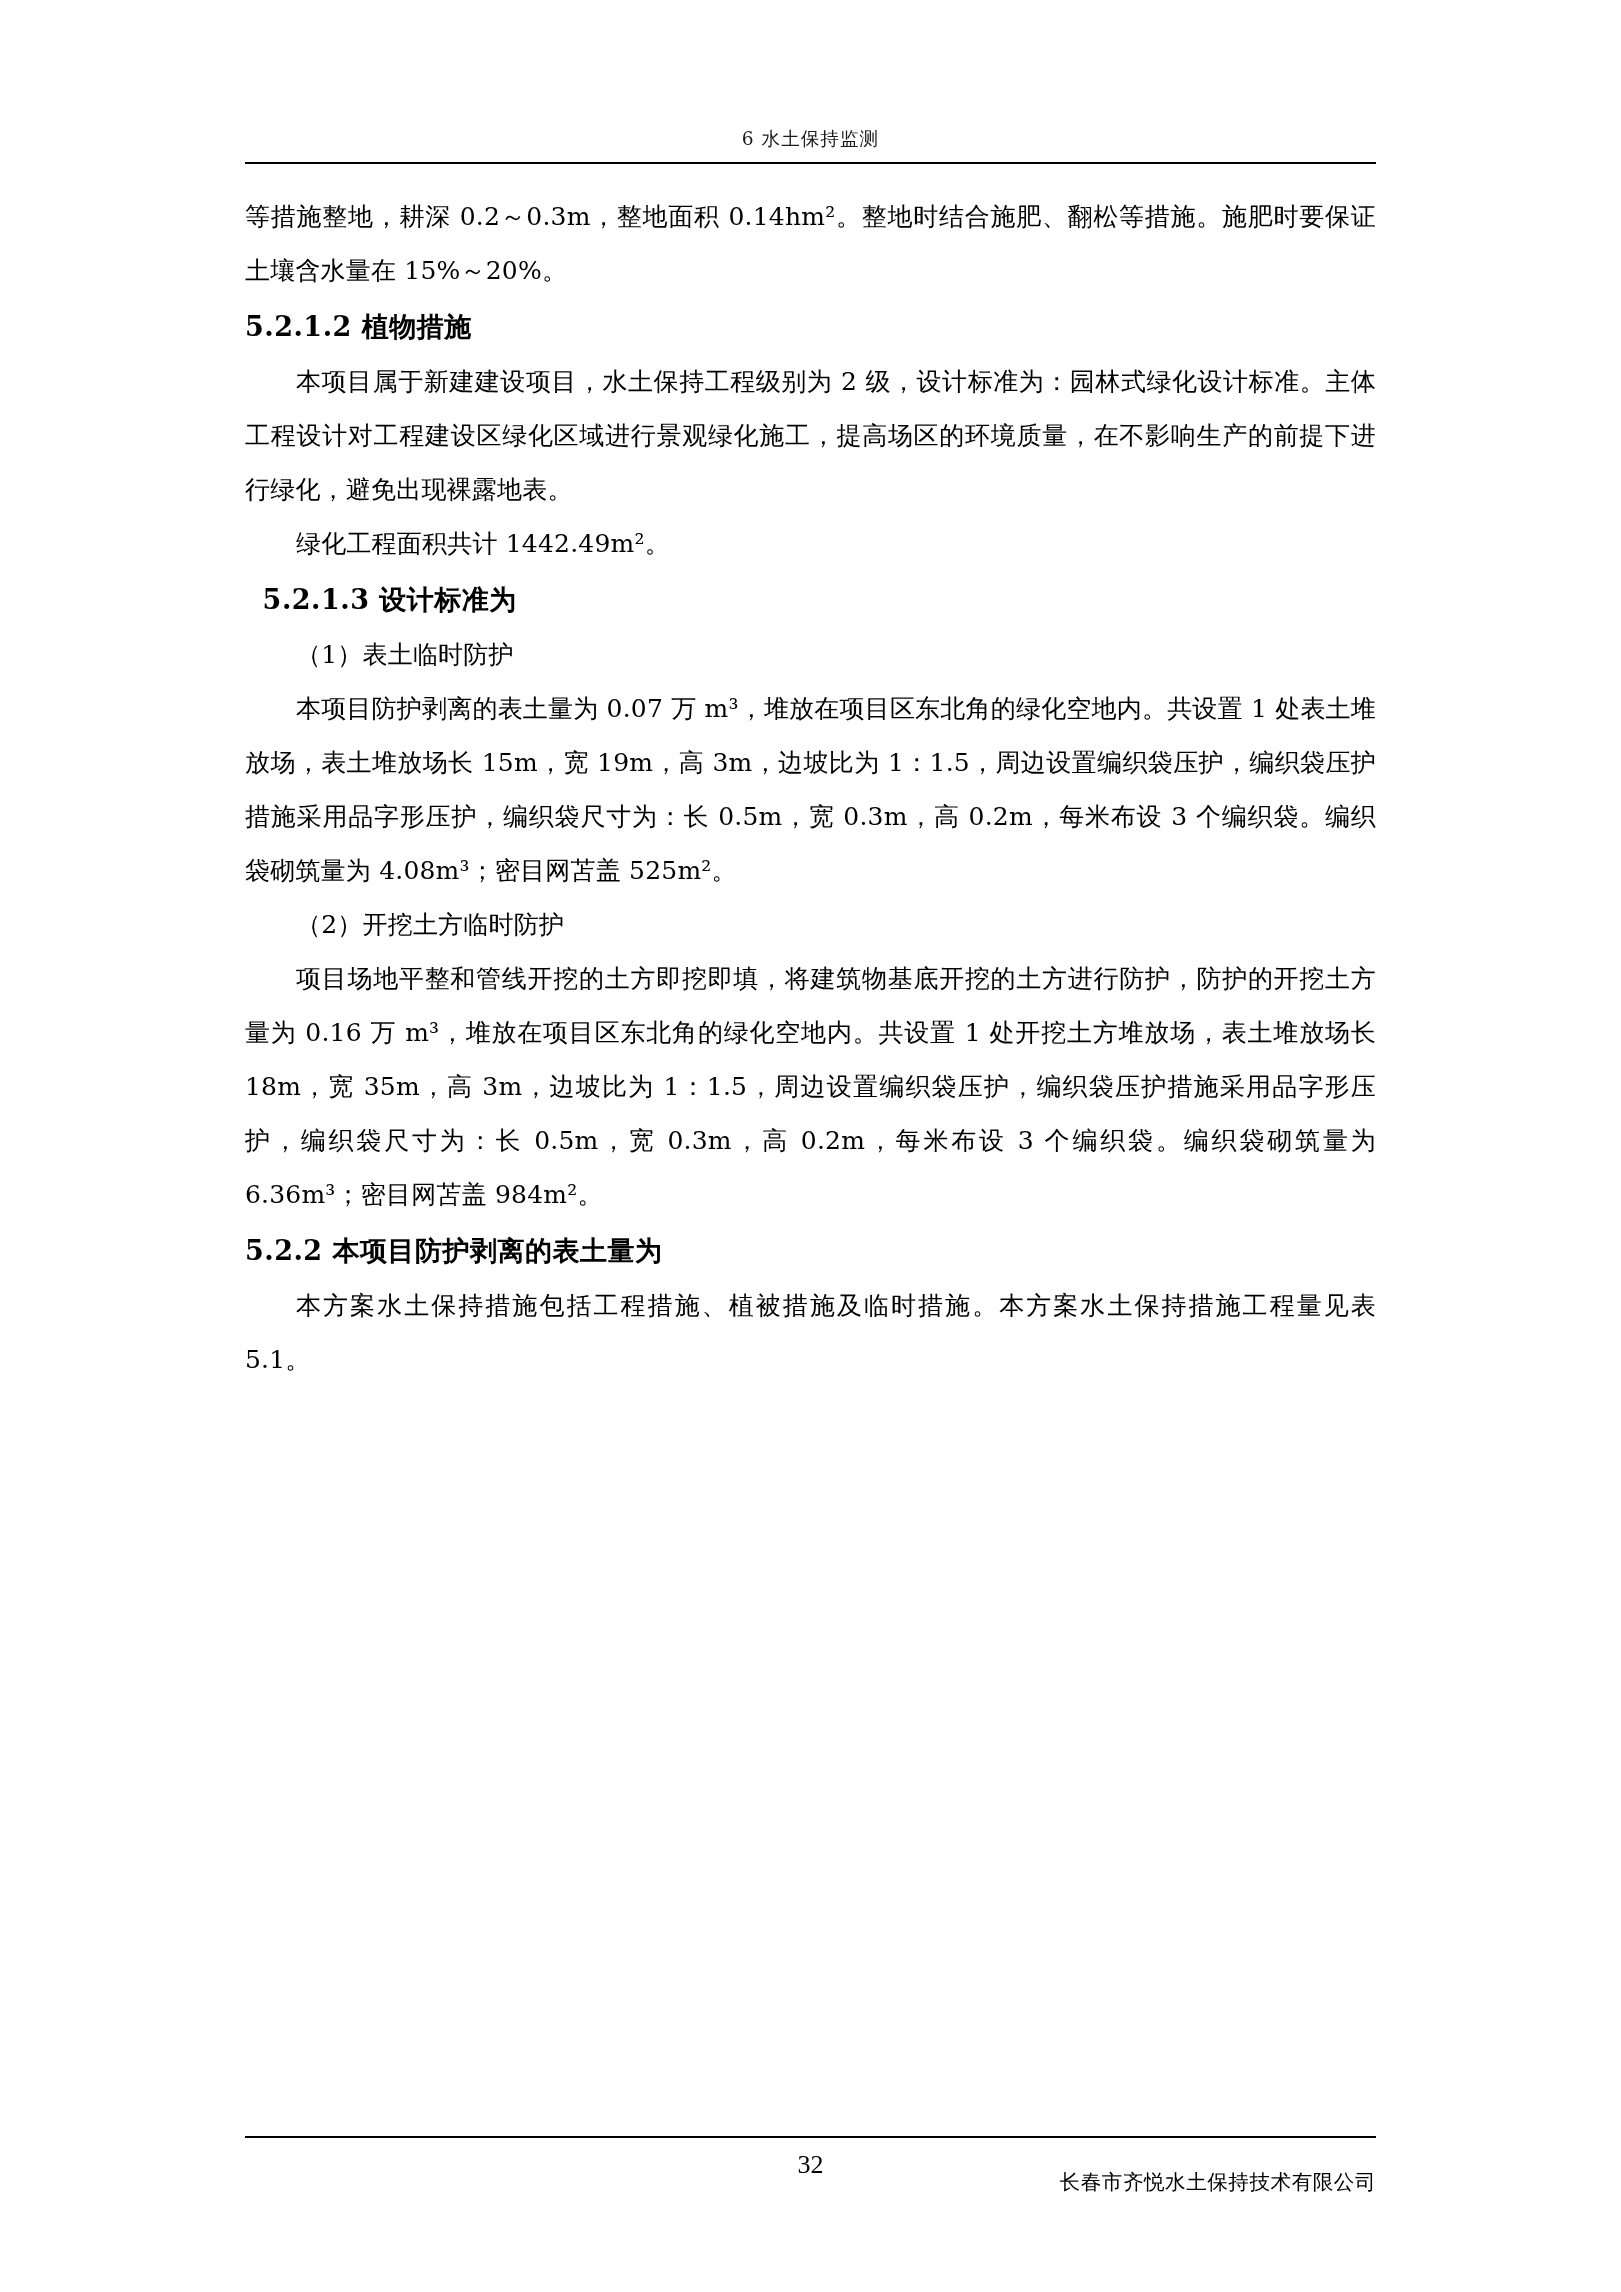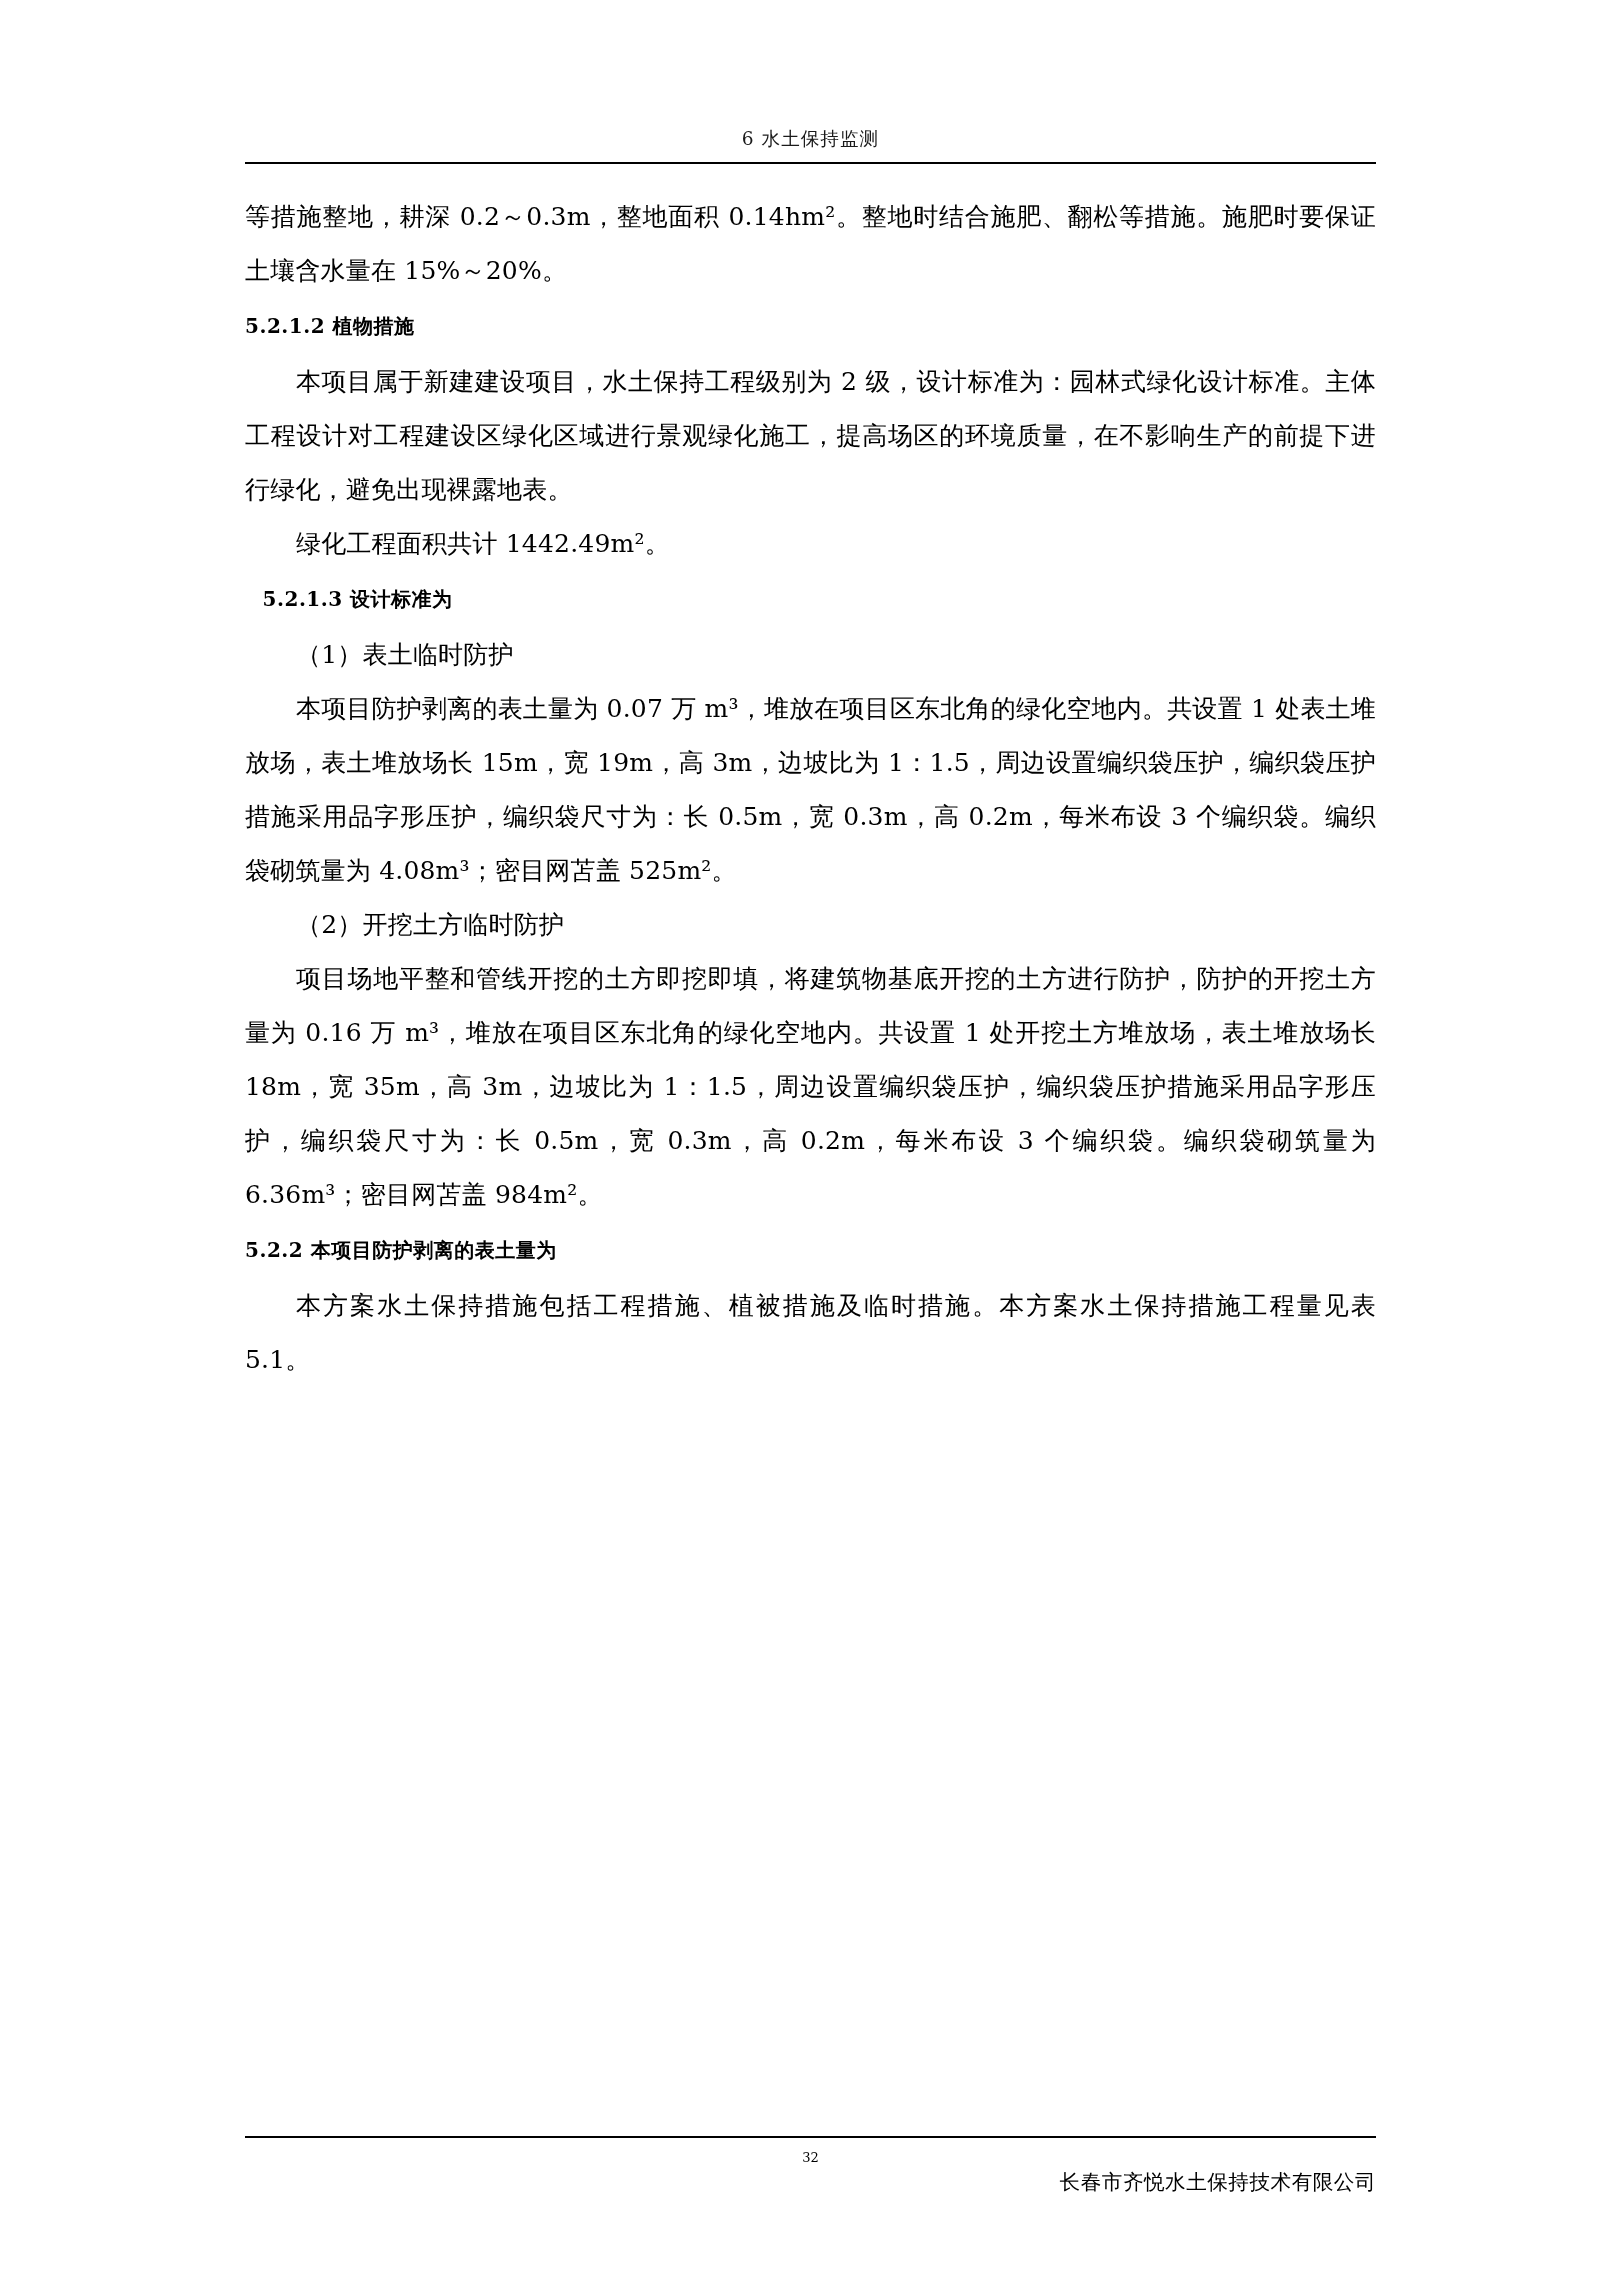--- a/index.html
+++ b/index.html
@@ -51,21 +51,21 @@
     font-size: 25px;
     line-height: 54px;
     text-align: justify;
     text-justify: inter-ideograph;
     letter-spacing: 0.2px;
   }
   .indent {
     text-indent: 51px;
   }
   .heading {
-    font-size: 20px;
+    font-size: 27px;
     line-height: 57px;
     font-weight: bold;
     letter-spacing: 0.5px;
   }
   .heading-sub {
     padding-left: 17.6px;
   }
 
   
   .footer {
@@ -79,21 +79,22 @@
     margin-bottom: 11.8px;
   }
   .footer-row {
     position: relative;
     height: 33px;
   }
   .page-number {
     position: absolute;
     left: 50%;
     transform: translateX(-50%);
-    font-size: 13px;
+    font-size: 26px;
+    font-family: Liberation Serif, serif;
   }
   .footer-company {
     position: absolute;
     right: 0;
     top: 18px;
     font-size: 20.6px;
     letter-spacing: 0.5px;
   }
 </style>
 </head>

